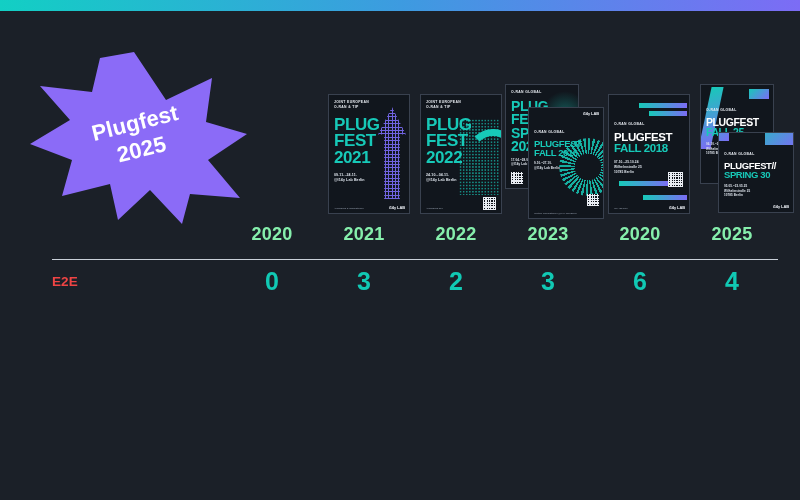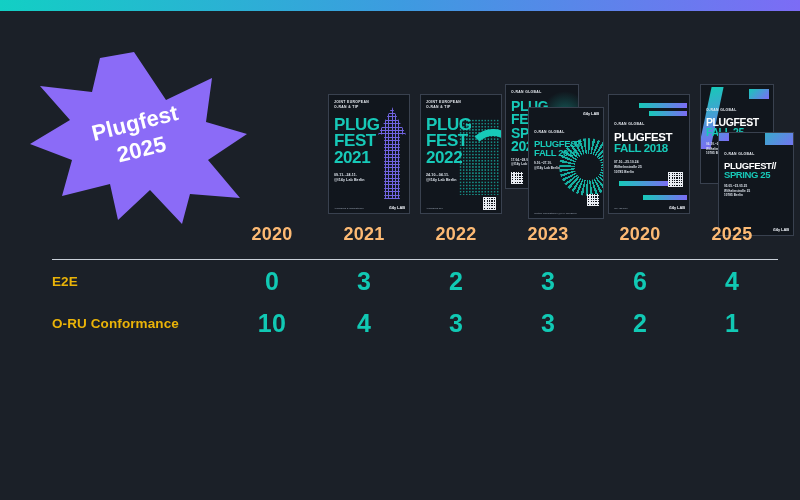--- a/index.html
+++ b/index.html
@@ -126,21 +126,21 @@
     background-color: #e9edf3;
   }
 
   
   #poster-2021 { left: 8px;   top: 12px;  width: 82px;  height: 120px; }
   #poster-2022 { left: 100px; top: 12px;  width: 82px;  height: 120px; }
   #poster-2023-spring { left: 185px; top: 2px;  width: 74px; height: 105px; }
   #poster-2023-fall   { left: 208px; top: 25px; width: 76px; height: 112px; }
   #poster-2024 { left: 288px; top: 12px;  width: 82px;  height: 120px; }
   #poster-2025-fall   { left: 380px; top: 2px;  width: 74px; height: 100px; }
-  #poster-2025-spring { left: 398px; top: 50px; width: 76px; height: 104px; }
+  #poster-2025-spring { left: 398px; top: 50px; width: 76px; height: 81px; }
 
   
   .arrow-dots {
     position: absolute;
     right: 3px; top: 12px;
     width: 28px; height: 92px;
     background:
       repeating-linear-gradient(90deg, #7c6cf5 0 1px, transparent 1px 3.4px),
       repeating-linear-gradient(0deg, #7c6cf5 0 1px, transparent 1px 3.4px);
     clip-path: polygon(50% 0%, 100% 30%, 78% 30%, 78% 100%, 22% 100%, 22% 30%, 0% 30%);
@@ -207,35 +207,35 @@
     left: 52px;
     top: 224px;
     width: 726px;
   }
   .table table {
     width: 100%;
     border-collapse: collapse;
     table-layout: fixed;
   }
   .table th.year-head {
-    color: #fdba74;
+    color: #86efac;
     font-size: 18px;
     font-weight: bold;
     text-align: center;
     padding-bottom: 14px;
     letter-spacing: 0.3px;
   }
   .table th.corner { width: 174px; }
   .divider-row td {
     padding: 0;
     height: 1px;
     background: #c9cfd8;
   }
   .table td.row-label {
-    color: #eab308;
+    color: #ef4444;
     font-size: 13.5px;
     font-weight: bold;
     text-align: left;
     padding: 13.5px 0 13.5px 0;
     letter-spacing: 0.1px;
     white-space: nowrap;
   }
   .table td.value {
     color: #11c9b4;
     font-size: 25px;
@@ -400,21 +400,21 @@
     <div class="grad-square" style="left:-16px; top:-18px; width:26px; height:26px;"></div>
     <div class="grad-square" style="right:-6px; top:-22px; width:34px; height:34px;"></div>
     <div class="poster-inner">
       <div class="p-kicker" style="margin-top:14px;">
         <div>O-RAN GLOBAL</div>
       </div>
       <div class="p-title p-white" style="font-size:9.5px; margin-top:4px;">
         <div>PLUGFEST//</div>
       </div>
       <div class="p-title p-teal" style="font-size:9.5px;">
-        <div>SPRING 25</div>
+        <div>SPRING 30</div>
       </div>
       <div class="p-dates" style="margin-top:5px; font-size:3px;">
         <div>05.05.–23.05.25</div>
         <div>Wilhelmstraße 25</div>
         <div>10785 Berlin</div>
       </div>
       <div class="p-logo">i14y LAB</div>
     </div>
   </div>
 
@@ -443,24 +443,15 @@
     <tbody>
       <tr>
         <td class="row-label">E2E</td>
         <td class="value">0</td>
         <td class="value">3</td>
         <td class="value">2</td>
         <td class="value">3</td>
         <td class="value">6</td>
         <td class="value">4</td>
       </tr>
-      <tr>
-        <td class="row-label">O-RU Conformance</td>
-        <td class="value">10</td>
-        <td class="value">4</td>
-        <td class="value">3</td>
-        <td class="value">3</td>
-        <td class="value">2</td>
-        <td class="value">1</td>
-      </tr>
     </tbody>
   </table>
 </div>
 
 </body></html>

